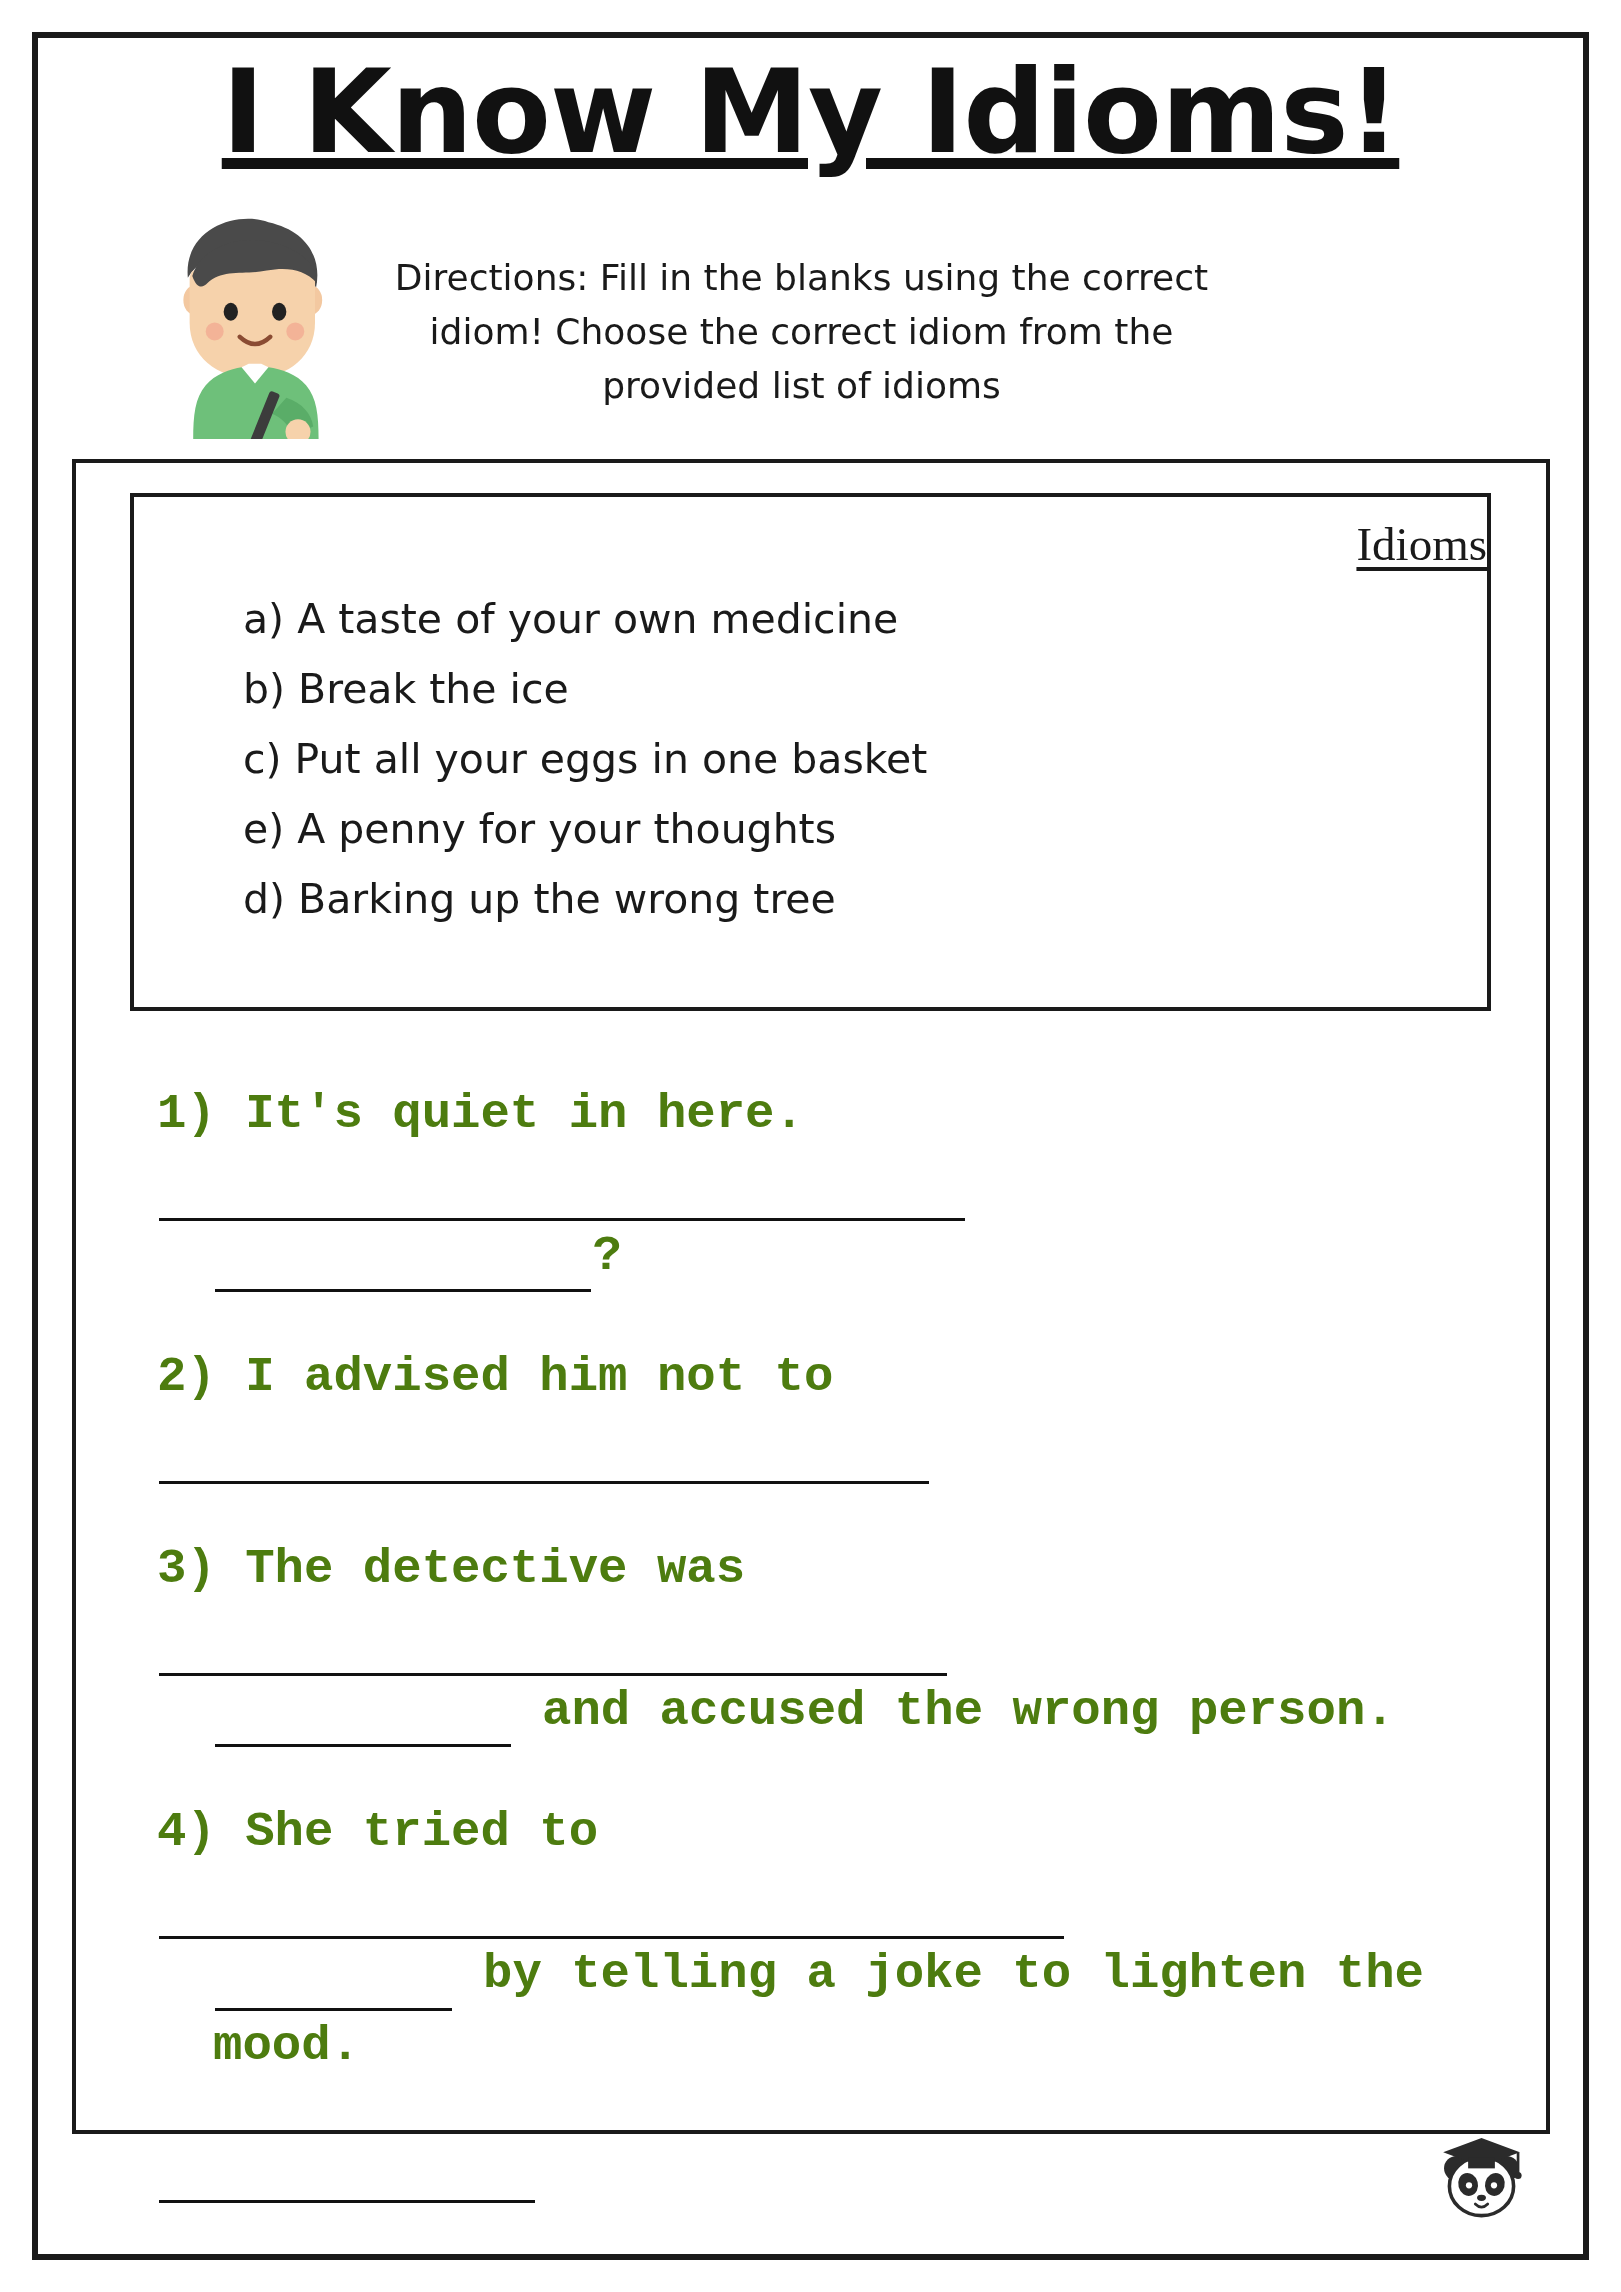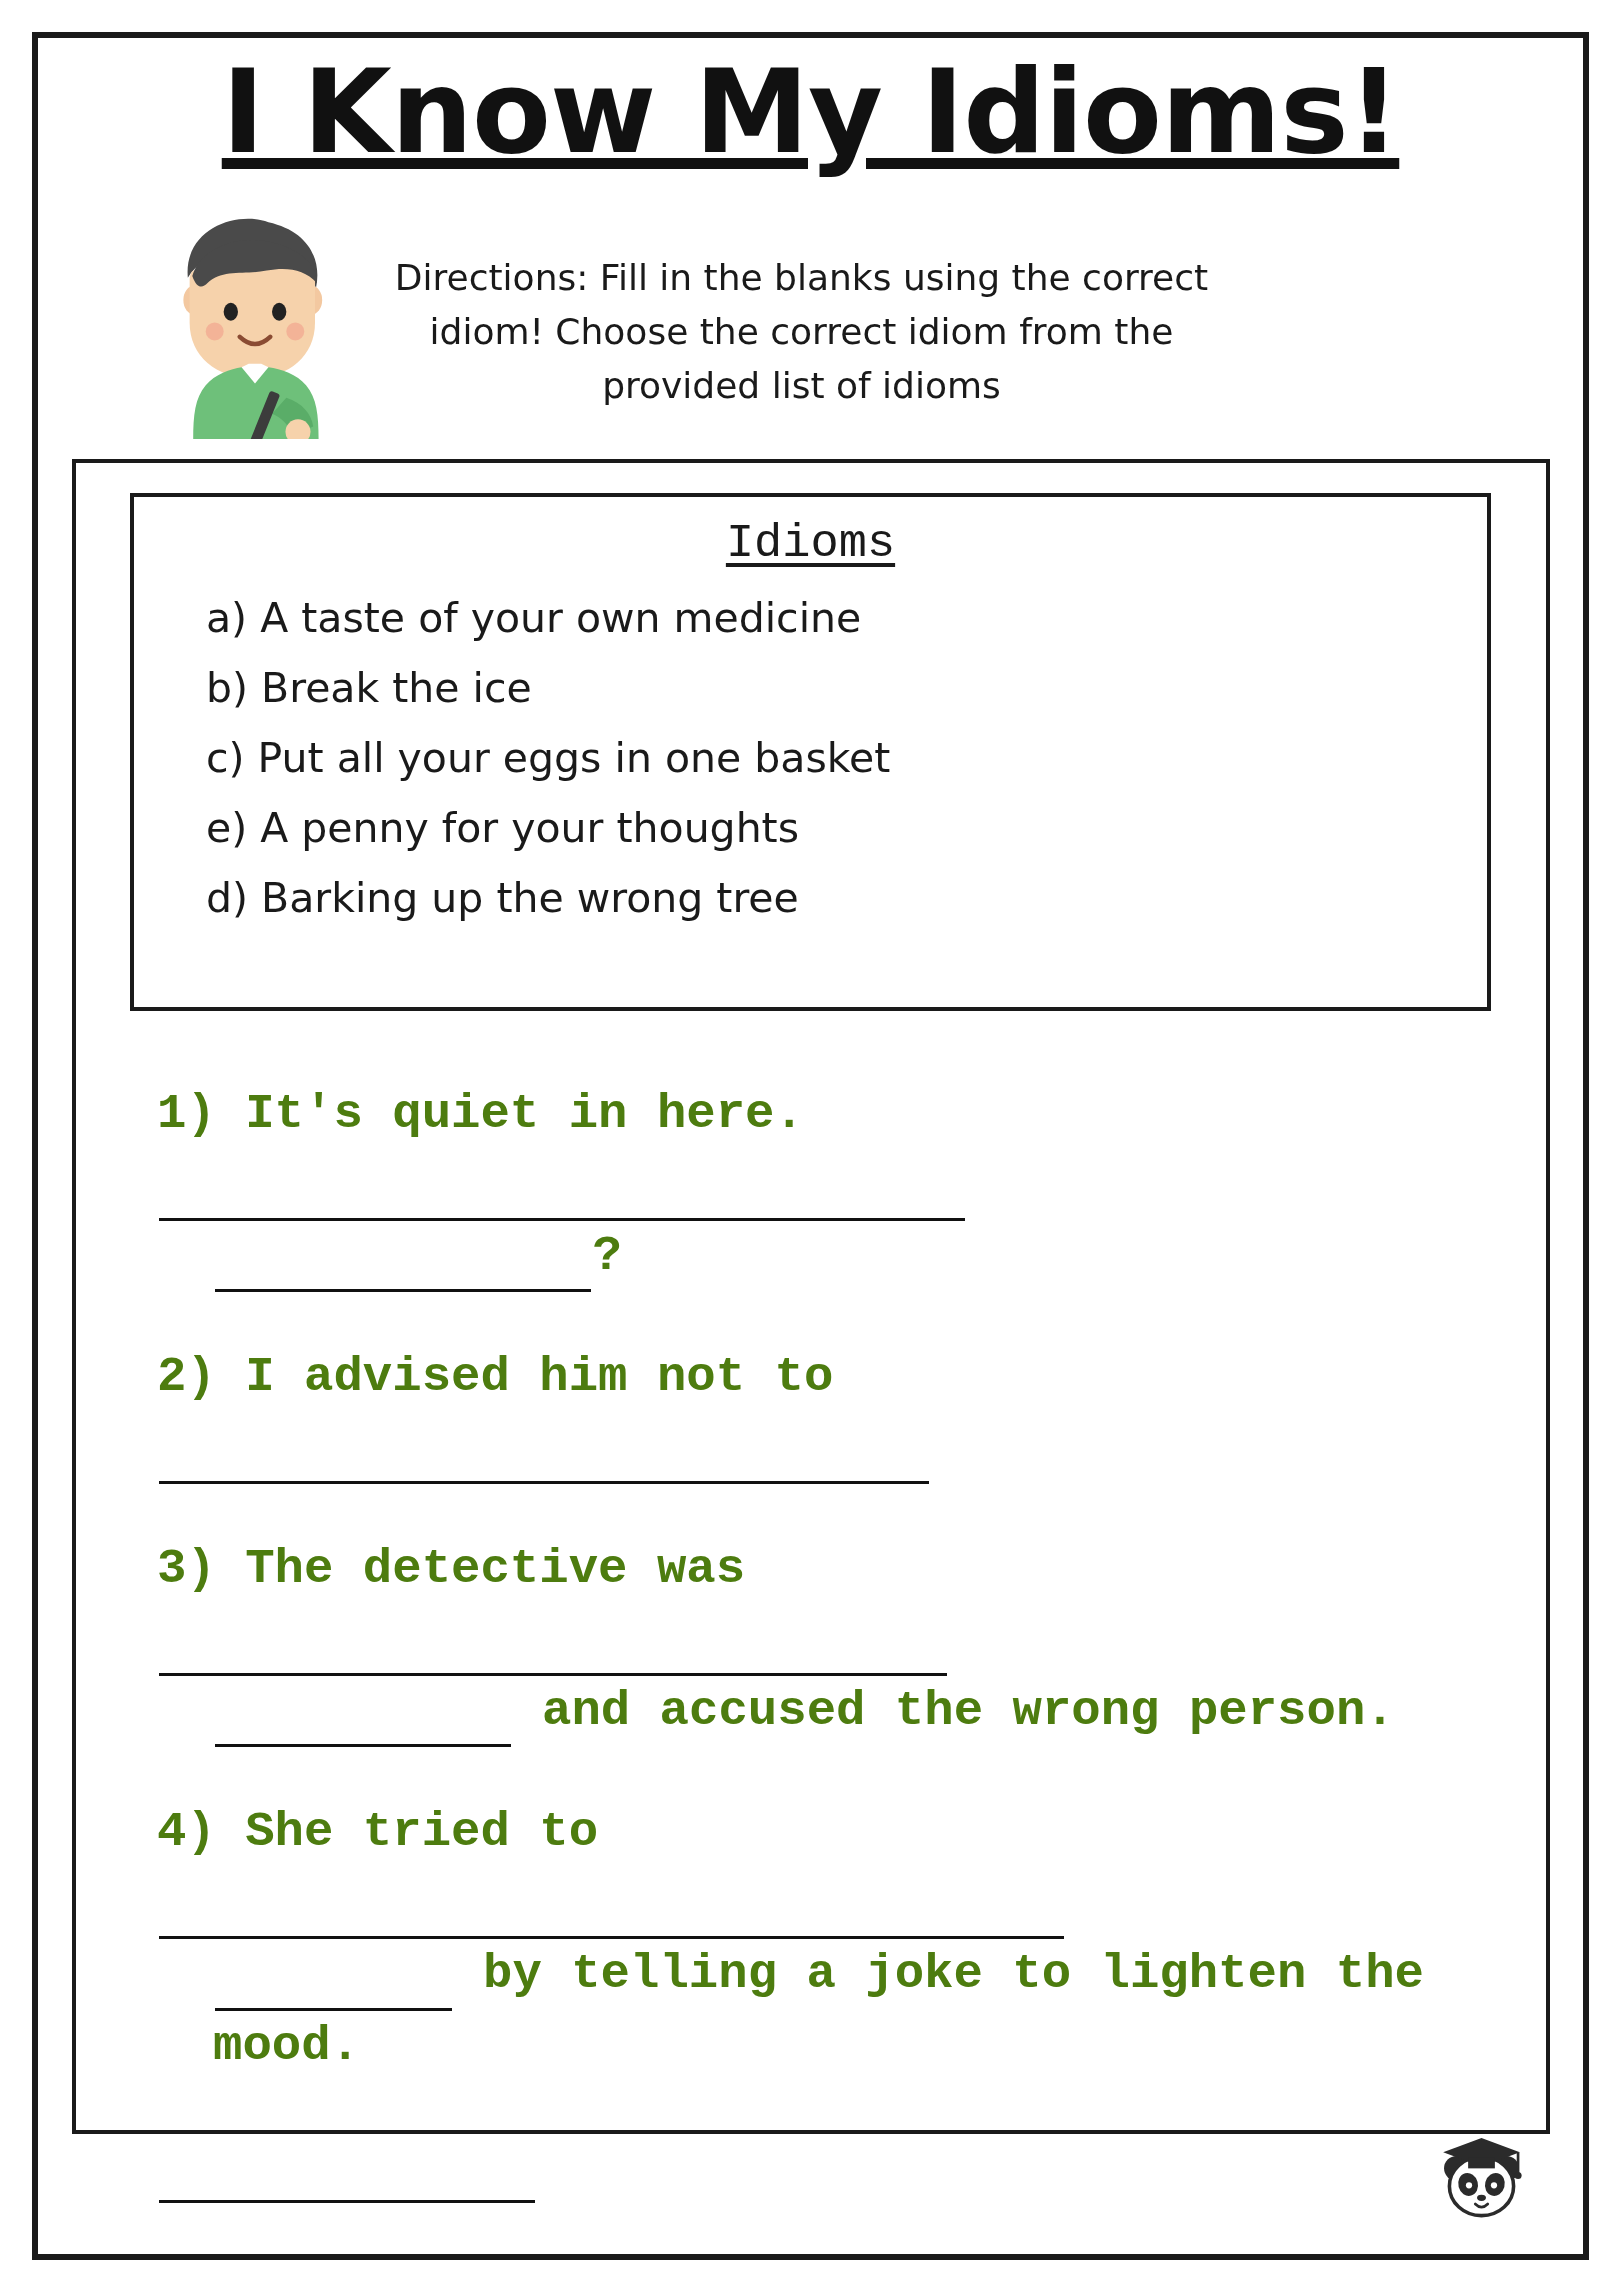--- a/index.html
+++ b/index.html
@@ -82,33 +82,33 @@
     position: absolute;
     left: 130px;
     top: 493px;
     width: 1361px;
     height: 518px;
     border: 4.5px solid #1a1a1a;
     box-sizing: border-box;
     background: #ffffff;
   }
   .idioms-heading {
-    text-align: center;
-    font-family: Liberation Mono, monospace;
+    text-align: right;
+    font-family: Liberation Serif, serif;
     font-size: 47px;
     color: #1a1a1a;
     margin-top: 19.7px;
     text-decoration: underline;
     text-underline-offset: 7.2px;
   }
   .idiom-item {
     font-family: "DejaVu Sans", sans-serif;
     font-size: 41px;
     color: #1a1a1a;
-    margin-left: 72px;
+    margin-left: 109px;
     margin-top: 27px;
     line-height: 1.05;
   }
 
   
   .questions {
     position: absolute;
     left: 157px;
     top: 1079px;
     width: 1317px;

